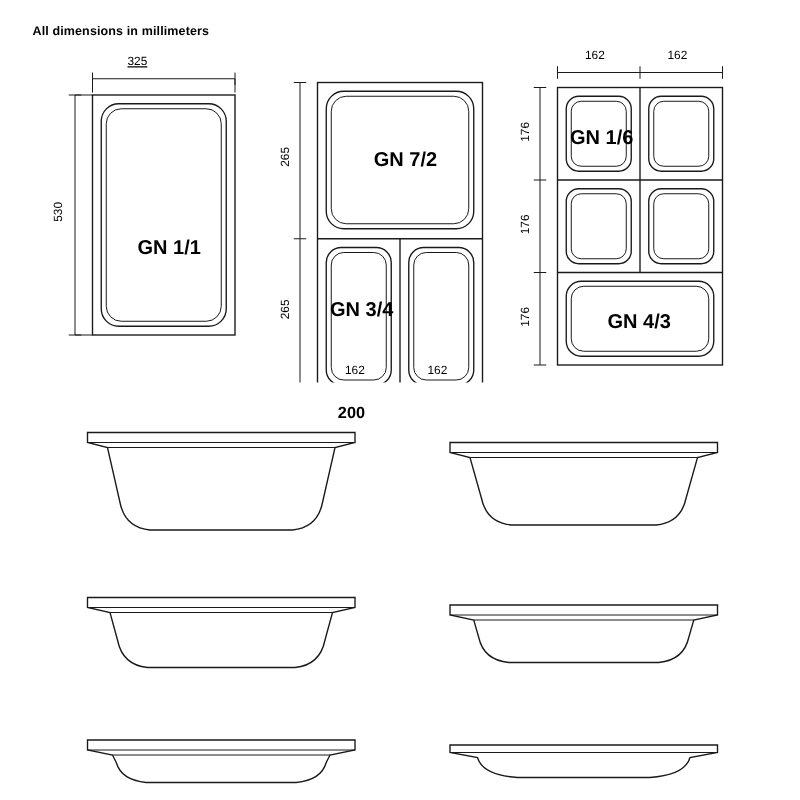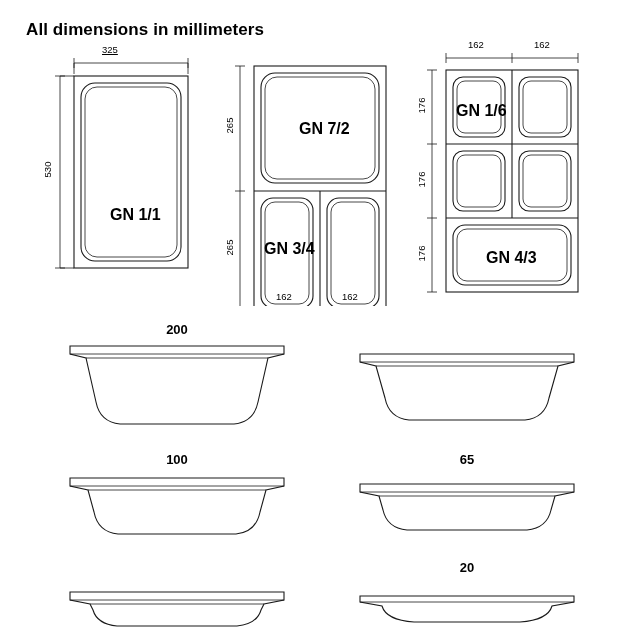--- a/index.html
+++ b/index.html
@@ -12,21 +12,21 @@
     background: #ffffff;
     font-family: "Liberation Sans", sans-serif;
     color: #000000;
     position: relative;
     overflow: hidden;
   }
   .title {
     position: absolute;
     left: 26px;
     top: 20px;
-    font-size: 17px;
+    font-size: 10px;
     font-weight: bold;
     letter-spacing: 0.1px;
   }
 
   
   .abs { position: absolute; }
   .lbl {
     position: absolute;
     font-size: 16px;
     font-weight: bold;
@@ -40,21 +40,21 @@
     color: #000;
   }
   .dim.vert {
     transform: rotate(-90deg);
     transform-origin: 50% 50%;
   }
   .pan-label {
     position: absolute;
     font-size: 13px;
     font-weight: bold;
-    text-align: center;
+    text-align: right;
     width: 100%;
     left: 0;
   }
 
   svg { display: block; }
 
   
   .stroke {
     fill: none;
     stroke: #1a1a1a;
@@ -92,21 +92,21 @@
     <line class="tick" x1="20" y1="222" x2="34" y2="222"></line>
 
     <rect class="stroke" x="34" y="30" width="114" height="192"></rect>
 
     <rect class="stroke" x="41" y="37" width="100" height="178" rx="14" ry="14"></rect>
 
     <rect class="stroke-thin" x="45" y="41" width="92" height="170" rx="12" ry="12"></rect>
   </svg>
   <div class="dim" style="left:62px; top:-2px;text-decoration:underline;">325</div>
   <div class="dim vert" style="left:-6px; top:118px; width:26px; text-align:center;">530</div>
-  <div class="lbl" style="left:70px; top:160px;">GN 1/1</div>
+  <div class="lbl" style="left:70px; top:144px;">GN 1/1</div>
 </div>
 
 <div class="abs" style="left:222px; top:46px; width:180px; height:260px;">
   <svg width="180" height="260" viewBox="0 0 180 260">
 
     <rect class="stroke" x="32" y="20" width="132" height="250"></rect>
 
     <line class="stroke" x1="32" y1="145" x2="164" y2="145"></line>
 
     <line class="stroke" x1="98" y1="145" x2="98" y2="270"></line>
@@ -196,44 +196,41 @@
 
 <div class="abs" style="left:352px; top:322px; width:230px; height:110px;">
   <svg width="230" height="90" viewBox="0 0 230 90" style="position:absolute; top:18px; left:0;">
     <path class="stroke" d="M8,14 L222,14 L222,22 L206,26 L197,58 Q193,78 173,80 L57,80 Q37,78 33,58 L24,26 L8,22 Z"></path>
     <path class="stroke-thin" d="M8,22 L222,22"></path>
     <path class="stroke-thin" d="M24,26 L206,26"></path>
   </svg>
 </div>
 
 <div class="abs" style="left:62px; top:452px; width:230px; height:100px;">
-  <div class="pan-label" style="top:0px;">100</div>
   <svg width="230" height="80" viewBox="0 0 230 80" style="position:absolute; top:18px; left:0;">
     <path class="stroke" d="M8,8 L222,8 L222,16 L204,20 L198,42 Q194,62 174,64 L56,64 Q36,62 32,42 L26,20 L8,16 Z"></path>
     <path class="stroke-thin" d="M8,16 L222,16"></path>
     <path class="stroke-thin" d="M26,20 L204,20"></path>
   </svg>
 </div>
 
 <div class="abs" style="left:352px; top:452px; width:230px; height:100px;">
-  <div class="pan-label" style="top:0px;">65</div>
   <svg width="230" height="80" viewBox="0 0 230 80" style="position:absolute; top:18px; left:0;">
     <path class="stroke" d="M8,14 L222,14 L222,22 L203,26 L199,40 Q195,58 175,60 L55,60 Q35,58 31,40 L27,26 L8,22 Z"></path>
     <path class="stroke-thin" d="M8,22 L222,22"></path>
     <path class="stroke-thin" d="M27,26 L203,26"></path>
   </svg>
 </div>
 
 <div class="abs" style="left:62px; top:560px; width:230px; height:80px;">
   <svg width="230" height="60" viewBox="0 0 230 60" style="position:absolute; top:18px; left:0;">
     <path class="stroke" d="M8,14 L222,14 L222,22 L202,26 L199,32 Q195,46 175,48 L55,48 Q35,46 31,32 L28,26 L8,22 Z"></path>
     <path class="stroke-thin" d="M8,22 L222,22"></path>
     <path class="stroke-thin" d="M28,26 L202,26"></path>
   </svg>
 </div>
 
 <div class="abs" style="left:352px; top:560px; width:230px; height:80px;">
-  <div class="pan-label" style="top:0px;">20</div>
   <svg width="230" height="60" viewBox="0 0 230 60" style="position:absolute; top:18px; left:0;">
     <path class="stroke" d="M8,18 L222,18 L222,24 L200,28 Q196,42 168,44 L62,44 Q34,42 30,28 L8,24 Z"></path>
     <path class="stroke-thin" d="M8,24 L222,24"></path>
   </svg>
 </div>
 
 </body></html>

